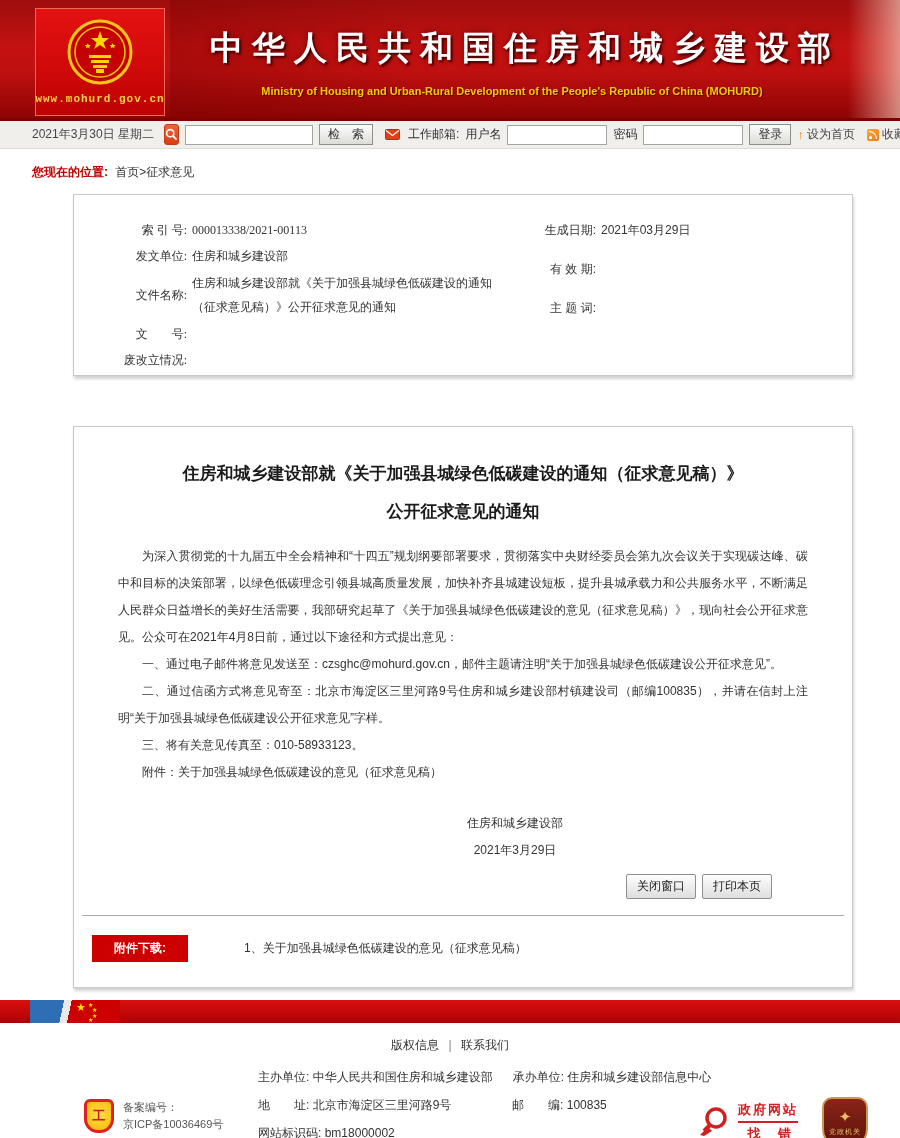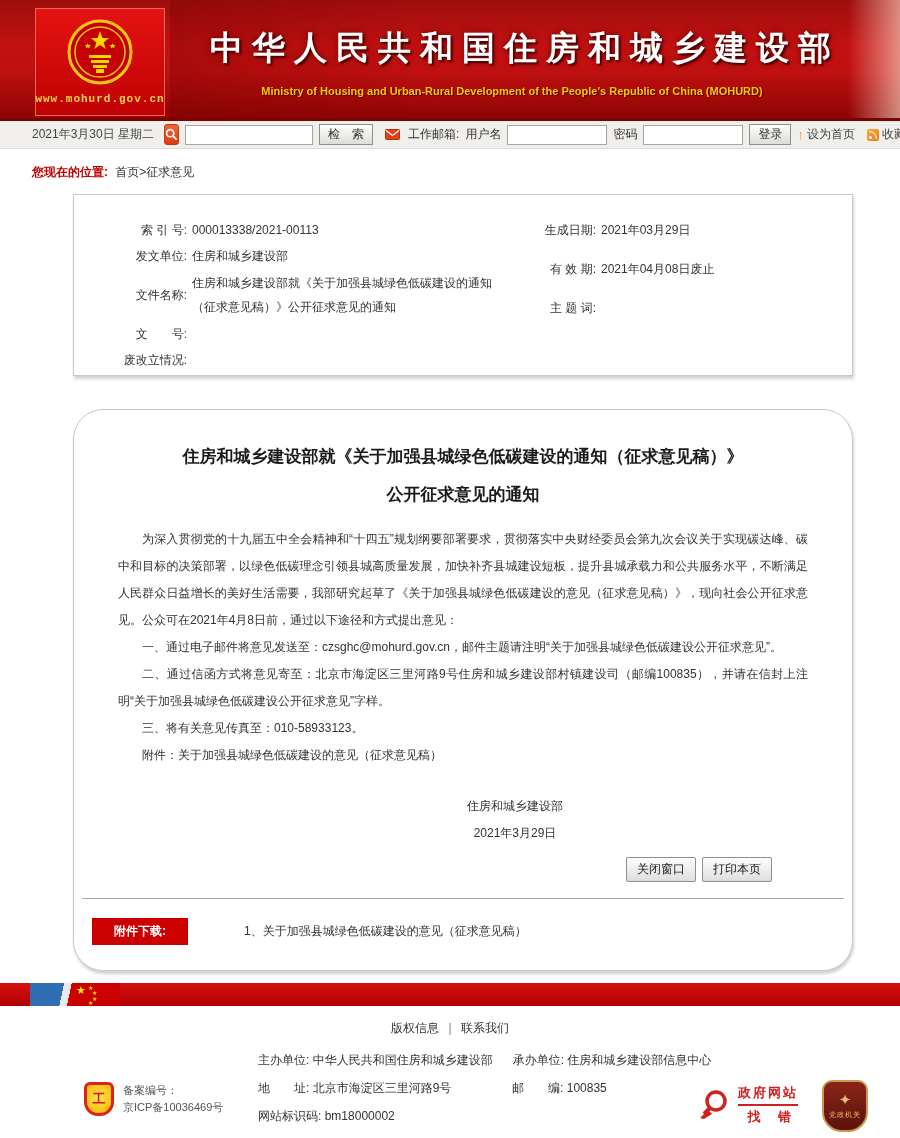--- a/index.html
+++ b/index.html
@@ -46,29 +46,29 @@
   .rss-ico::before { content:""; position:absolute; left:2px; bottom:2px; width:7px; height:7px;
     border:1.5px solid #fff; border-left:none; border-bottom:none; border-radius:0 8px 0 0; }
   
   .breadcrumb { padding:15px 0 0 32px; }
   .breadcrumb .loc { color:#c00000; font-weight:bold; }
   .breadcrumb .path { color:#333; margin-left:4px; }
   
   .panel { width:780px; margin-left:73px; border:1px solid #c9c9c9; background:#fff;
     box-shadow:1px 3px 3px rgba(0,0,0,.18); }
   .meta-box { margin-top:13px; height:182px; padding:22px 0 0 0; display:flex; }
-  .meta-col-l { width:455px; }
+  .meta-col-l { width:455px;font-family:Liberation Serif, serif; }
   .meta-col-r { width:320px; }
   .meta-row { display:flex; line-height:26px; }
   .meta-row.tall { height:52px; align-items:center; line-height:24px; }
   .meta-col-l .m-label { width:118px; text-align:right; padding-right:5px; flex:none; }
   .meta-col-r .m-label { width:72px; text-align:right; padding-right:5px; flex:none; }
   .m-value { flex:1; padding-right:14px; }
   
-  .doc-box { margin-top:33px; height:562px; padding:28px 44px 0 44px; position:relative;border-radius:30px; }
+  .doc-box { margin-top:50px; height:562px; padding:28px 44px 0 44px; position:relative; }
   .doc-title { text-align:center; font-size:17px; font-weight:bold; color:#1a1a1a; line-height:38px; }
   .doc-body { margin-top:12px; }
   .doc-body p { font-size:12px; color:#333; line-height:27px; text-indent:2em; text-align:justify; }
   .signature { margin-top:24px; text-align:center; padding-left:104px; line-height:27px; }
   .btn-row { position:absolute; right:80px; bottom:88px; display:flex; gap:6px; }
   .std-btn { border:1px solid #8f8f8a; background:linear-gradient(180deg,#fefefe,#dedede);
     border-radius:2px; font-size:12px; color:#222; padding:3px 10px; cursor:pointer; }
   .attach-sec { position:absolute; left:8px; right:8px; bottom:0; height:72px;
     border-top:1px solid #a9a9a9; padding-top:19px; display:flex; align-items:flex-start; }
   .attach-label { background:#cc0000; color:#fff; font-weight:bold; width:96px; height:27px;
@@ -191,21 +191,20 @@
       <span class="m-value"></span>
     </div>
   </div>
   <div class="meta-col-r">
     <div class="meta-row">
       <span class="m-label">生成日期:</span>
       <span class="m-value">2021年03月29日</span>
     </div>
     <div class="meta-row tall">
       <span class="m-label">有 效 期:</span>
-      <span class="m-value">2021年04月08日废止</span>
     </div>
     <div class="meta-row">
       <span class="m-label">主 题 词:</span>
       <span class="m-value"></span>
     </div>
   </div>
 </div>
 
 <div class="panel doc-box">
   <div class="doc-title">

